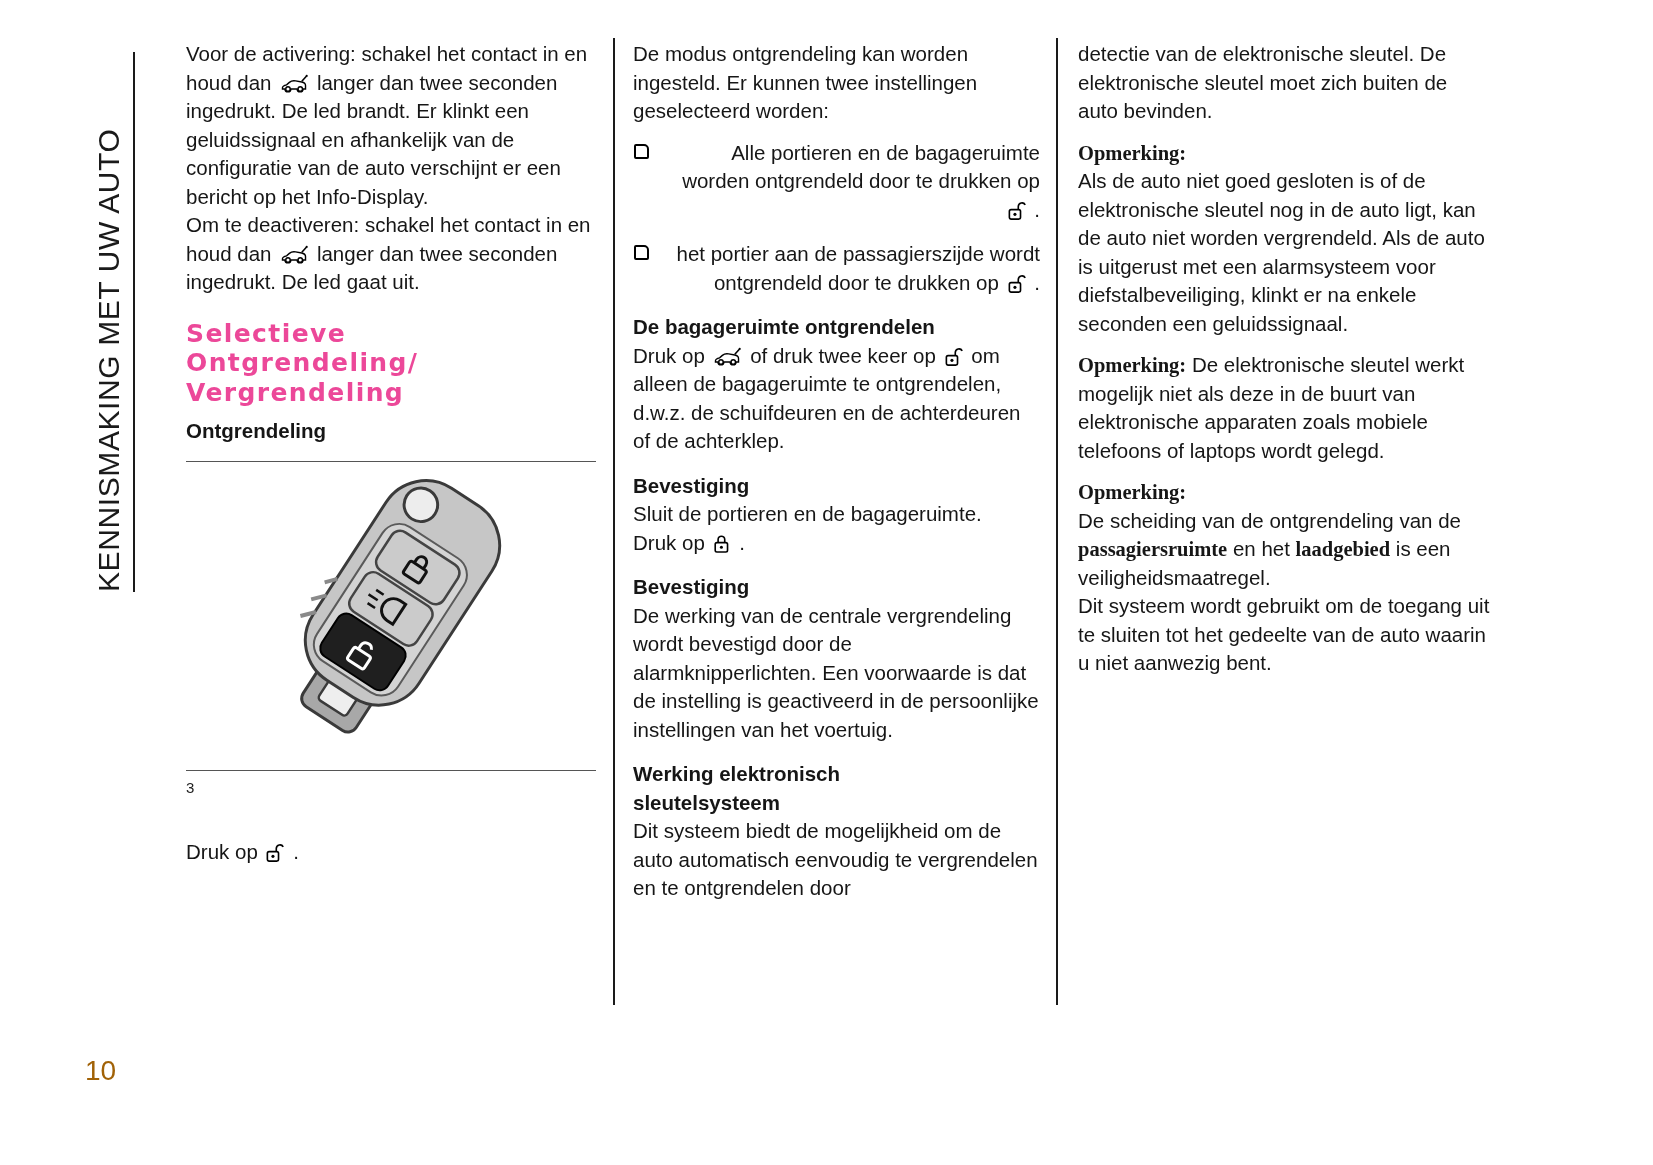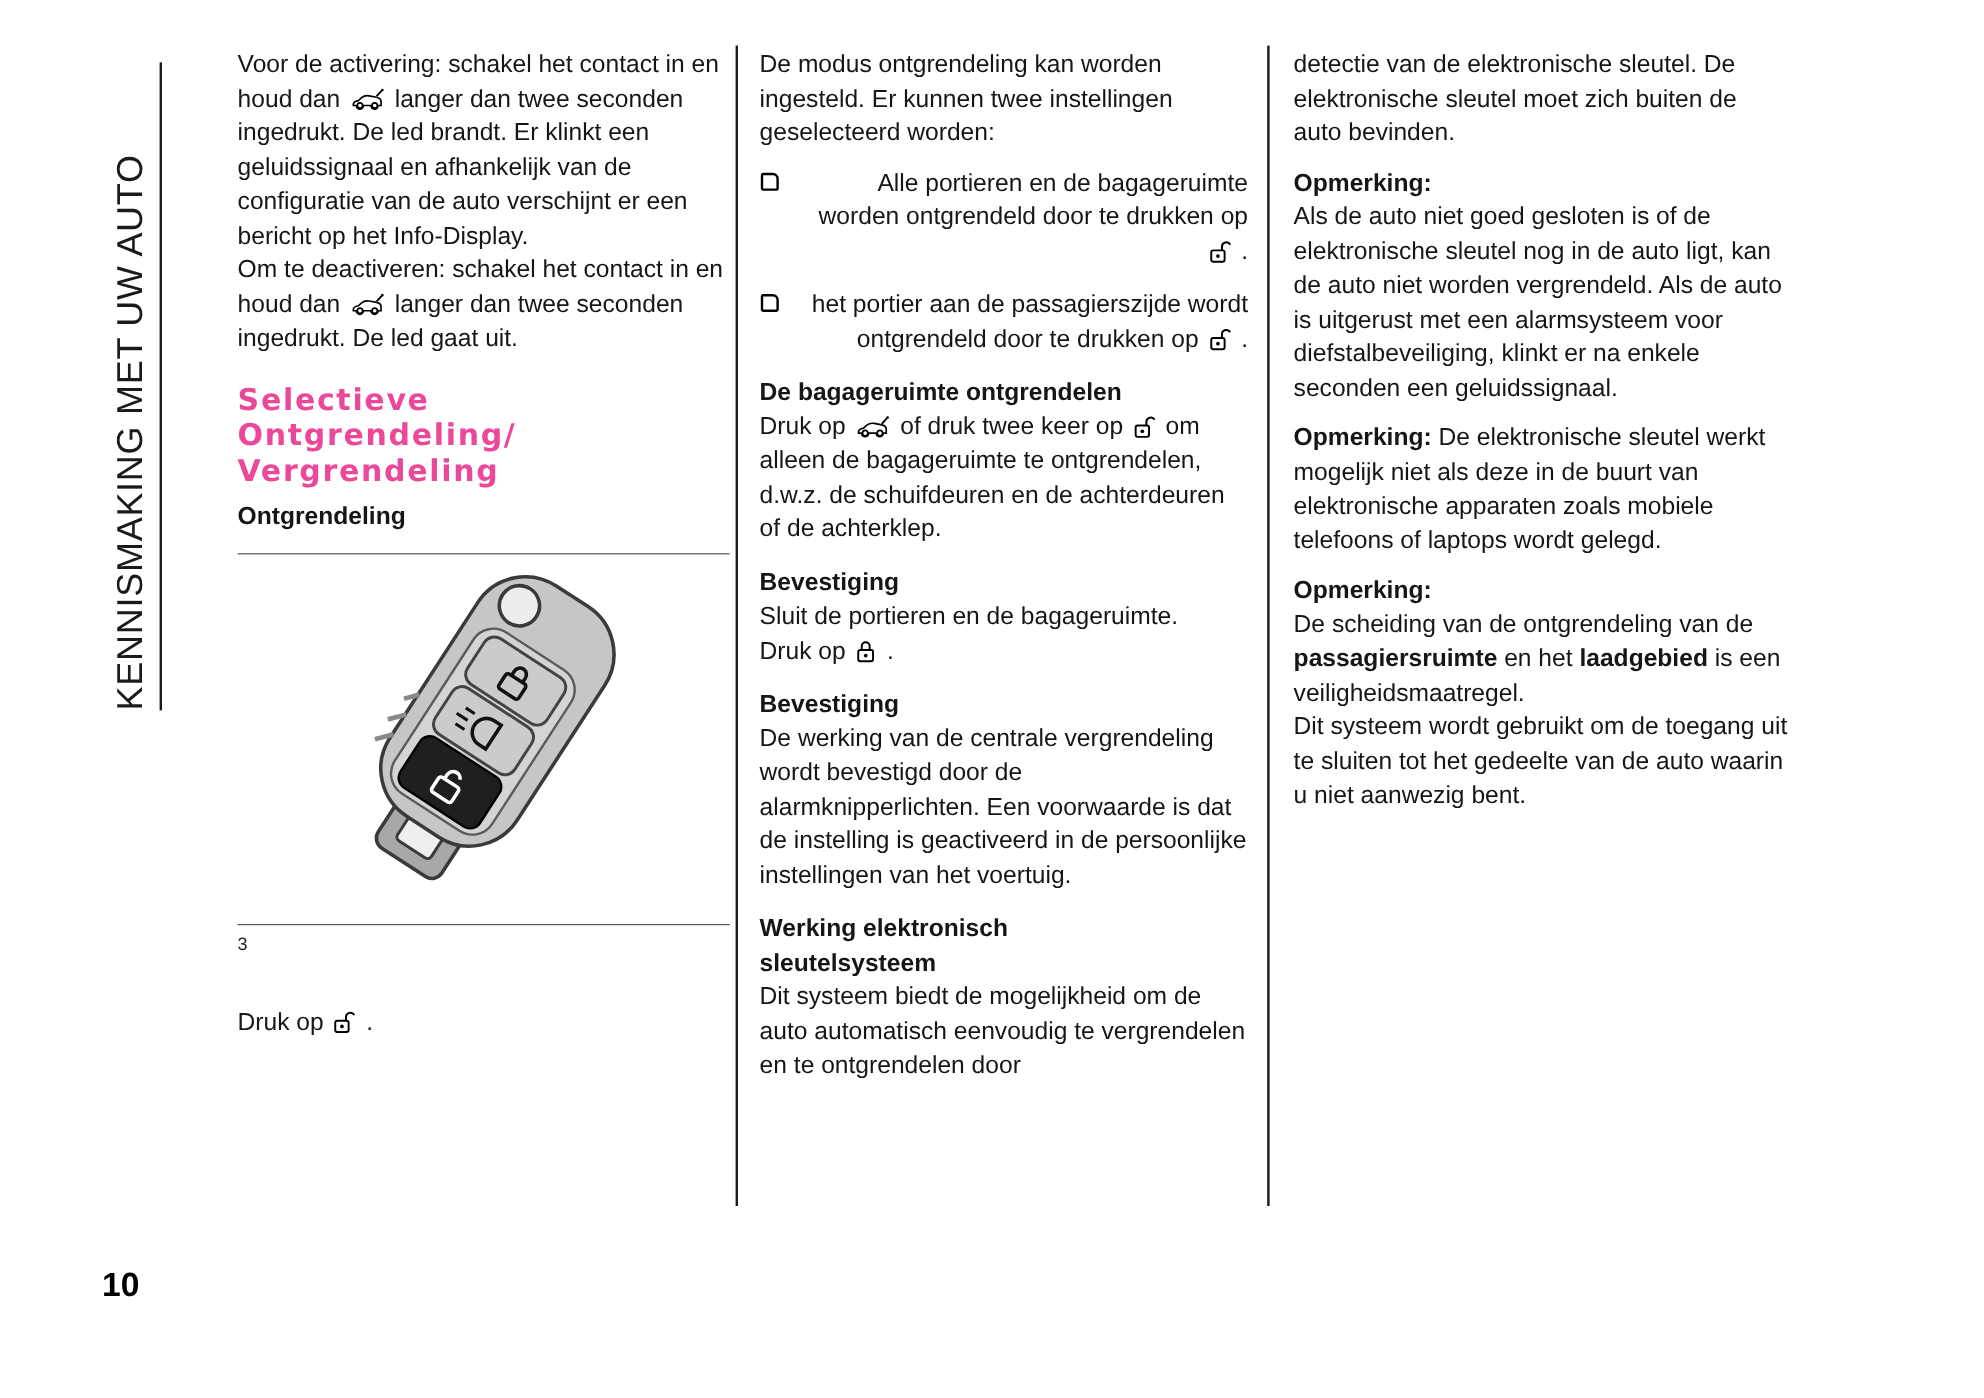--- a/index.html
+++ b/index.html
@@ -14,21 +14,21 @@
   .vtitle {
     position:absolute; left:92px; top:592px; width:540px;
     transform:rotate(-90deg); transform-origin:0 0;
     font-size:30px; letter-spacing:0.6px; color:#1a1a1a;
     border-bottom:2px solid #1a1a1a; padding-bottom:7px;
     white-space:nowrap;
   }
 
   
   .col { position:absolute; top:40px; font-size:20.5px; line-height:28.5px; color:#161616; }
-  #col1 { left:198px; width:410px; }
+  #col1 { left:186px; width:410px; }
   #col2 { left:633px; width:407px; }
   #col3 { left:1078px; width:414px; }
   .vr { position:absolute; top:38px; width:1.5px; height:967px; background:#1a1a1a; }
   #vr1 { left:613px; }
   #vr2 { left:1056px; }
 
   .body-p { margin:0 0 13px; }
   .mt-lg { margin-top:36px; }
 
   .h1 {
@@ -45,25 +45,25 @@
     border:2.5px solid #000; border-radius:2px 5px 2px 2px; display:inline-block;
   }
 
   .figure { margin:12px 0 0; }
   .fig-rule { height:0; border-top:1.5px solid #555; }
   .fig-art { display:flex; justify-content:center; align-items:center; padding:6px 0; }
   .fig-num { font-size:15px; margin-top:3px; color:#222; }
 
   .inl { display:inline-block; vertical-align:-4px; margin:0 3px; }
 
-  strong { font-weight:bold; }
+  strong { font-weight:bold;font-family:Liberation Serif, serif; }
 
   .page-number {
     position:absolute; left:85px; top:1055px;
-    font-size:28px; font-weight:bold; color:#000000;
+    font-size:28px; font-weight:normal; color:#a16207;
   }
 </style>
 </head>
 <body>
 
 <div class="page">
   <div class="vtitle">
     <span>KENNISMAKING MET UW AUTO</span>
   </div>
 

